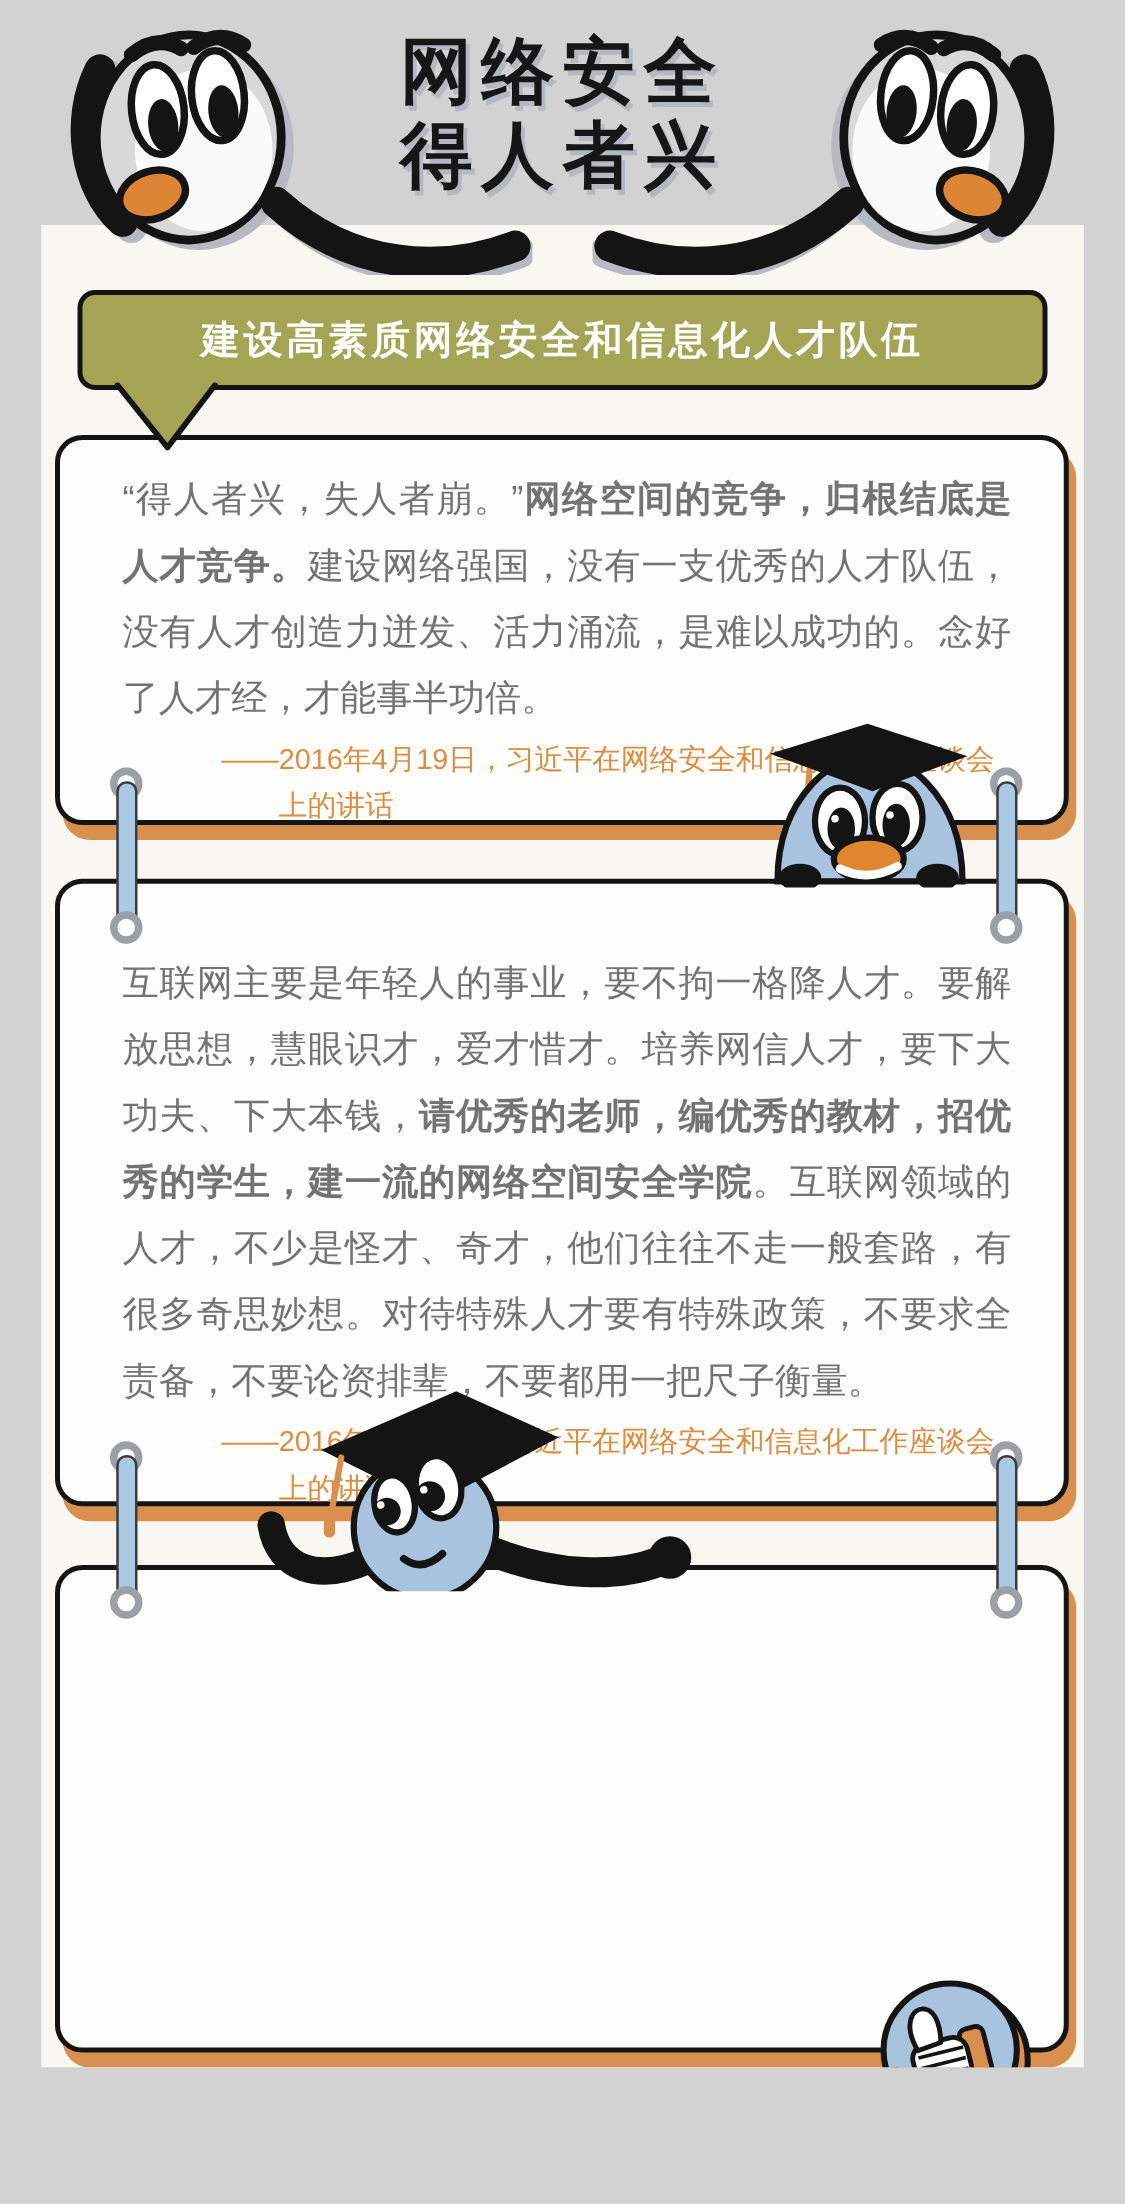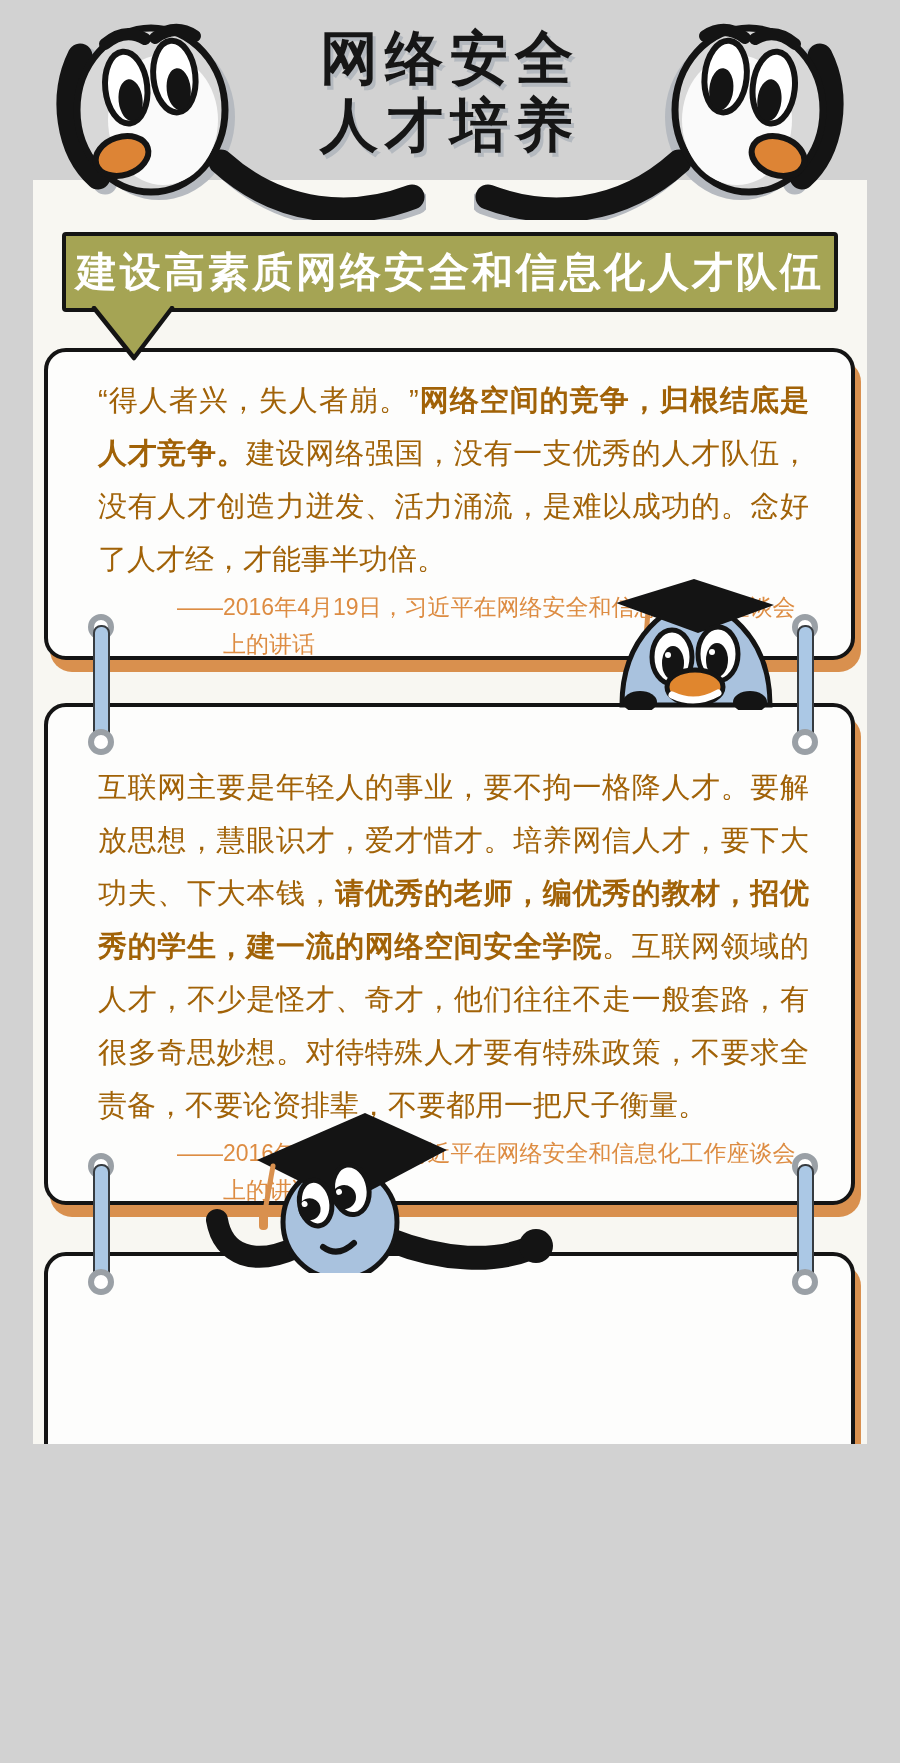--- a/index.html
+++ b/index.html
@@ -1,46 +1,46 @@
 <!DOCTYPE html>
 <html><head>
 <meta charset="utf-8">
 <style>
   html,body { margin:0; padding:0; background:#d2d2d2; }
   #stage {
-    position:relative; width:900px; height:1444px; margin:0 auto;
+    position:relative; width:900px; height:1654px; margin:0 auto;
     background:#d2d2d2; overflow:hidden;
     font-family:"Liberation Sans", sans-serif;
   }
   .panel { position:absolute; left:33px; top:180px; width:834px; height:1533px; background:#f8f7f2; z-index:0; }
   .page-title {
     position:absolute; left:0; right:0; top:24px; z-index:3;
     text-align:center; font-size:58px; font-weight:900; letter-spacing:7px;
     line-height:67px; color:#161616; text-shadow:3px 4px 0 #b4b9bf;
   }
   .face { position:absolute; top:12px; width:400px; height:208px; z-index:2; }
   .face.left { left:26px; }
   .face.right { left:474px; transform:scaleX(-1); }
   .banner {
     position:absolute; left:62px; top:232px; width:776px; height:80px; z-index:2;
-    background:#a5a454; border:4px solid #141414; border-radius:4px;
+    background:#a5a454; border:4px solid #141414; border-radius:14px;
     display:flex; align-items:center; justify-content:center;
-    font-size:41px; font-weight:800; color:#ffffff; letter-spacing:3px;
+    font-size:31px; font-weight:800; color:#ffffff; letter-spacing:3px;
     box-sizing:border-box; white-space:nowrap;
   }
   .banner-tail { position:absolute; left:90px; top:306px; z-index:2; }
   .card {
     position:absolute; left:44px; width:811px; z-index:1; box-sizing:border-box;
     background:#fdfdfc; border:4px solid #141414; border-radius:22px;
     box-shadow:6px 12px 0 #d9904e;
   }
   .card.c1 { top:348px; height:312px; padding:22px 42px 0 50px; }
   .card.c2 { top:703px; height:502px; padding:54px 42px 0 50px; }
   .card.c3 { top:1252px; height:390px; padding:62px 42px 0 50px; }
-  .body { font-size:29px; line-height:53px; color:#a16207; text-align:justify; font-weight:500; }
+  .body { font-size:29px; line-height:53px; color:#737373; text-align:justify; font-weight:500; }
   .body .b { font-weight:800; }
   .cite {
     margin-top:3px; font-size:23px; line-height:37px; color:#dd8c42; font-weight:500;
     padding-left:125px; text-indent:-46px; text-align:left;
   }
   .ring-hole {
     position:absolute; width:14px; height:14px; background:#ffffff;
     border:6px solid #9aa0a6; border-radius:50%;
   }
   .ring-hole.under { z-index:2; }
@@ -54,21 +54,21 @@
 </style>
 </head>
 <body>
 
 <div id="stage">
 
   <div class="panel"></div>
 
   <div class="page-title">
     <div>网络安全</div>
-    <div>人才培养</div>
+    <div>得人者兴</div>
   </div>
 
   <div class="face left">
     <svg width="400" height="208" viewBox="0 0 400 208">
       <g fill="none" stroke="#b6bac0" stroke-width="25" stroke-linecap="round">
         <path d="M 79 170 C 48 142, 40 88, 60 48"></path>
         <path d="M 202 156 C 260 209, 330 212, 390 190"></path>
       </g>
       <ellipse cx="133" cy="105" rx="76" ry="83" fill="#b6bac0"></ellipse>
       <g fill="none" stroke="#141414" stroke-width="25" stroke-linecap="round">

